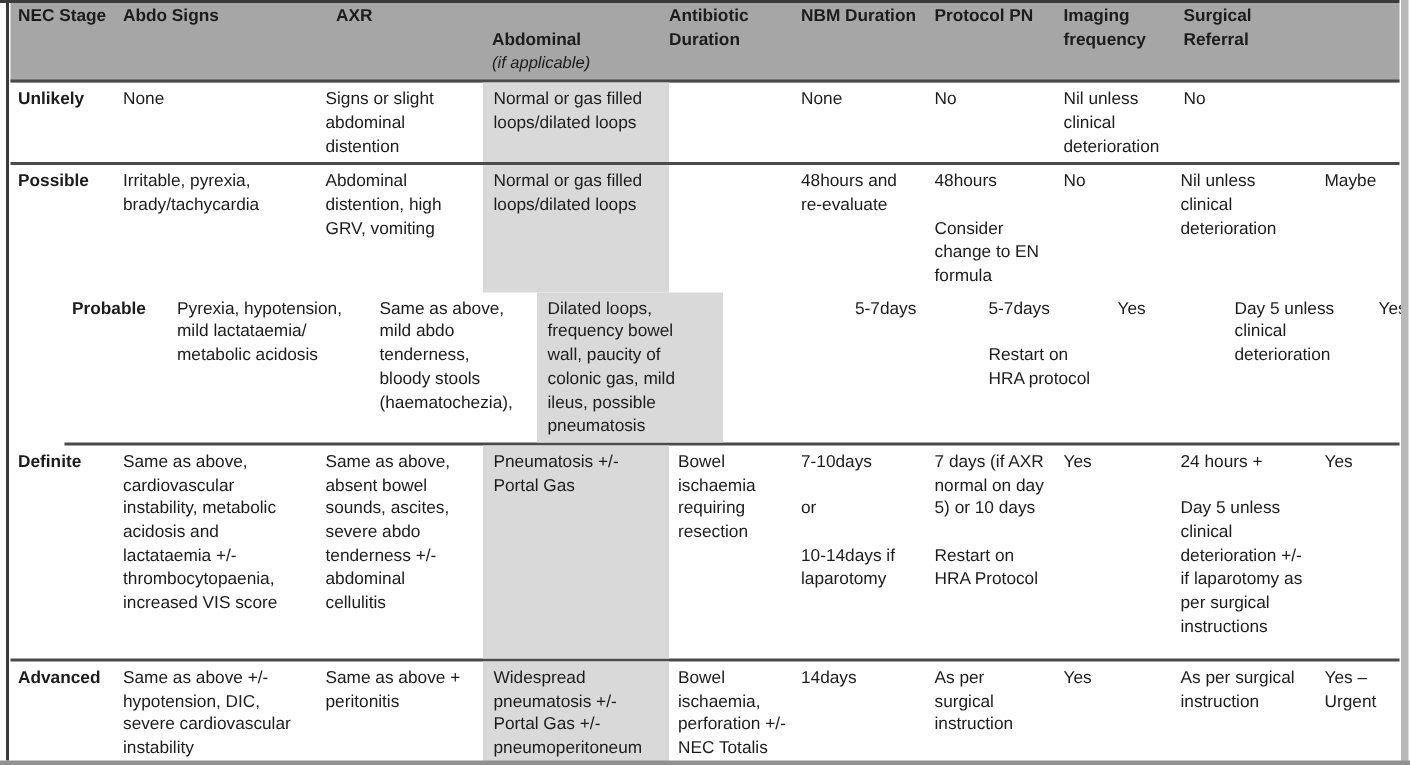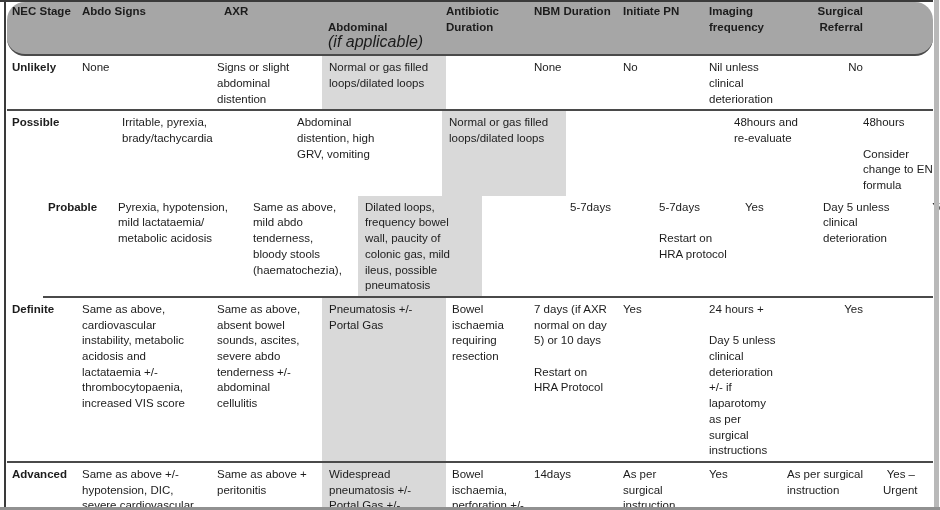--- a/index.html
+++ b/index.html
@@ -13,59 +13,59 @@
   .leftline { position:absolute; left:4px; top:0; width:2px; height:507px; background:var(--line_dark); }
   .rightstrip { position:absolute; left:934px; top:0; width:5px; height:510px; background:var(--edge_light); }
   .bottomstrip { position:absolute; left:0; top:507px; width:940px; height:3px; background:var(--edge_mid); }
 
   .table { position:absolute; left:7px; top:2px; width:926px; }
   .row {
     display:grid;
     grid-template-columns:75px 135px 105px 124px 88px 89px 86px 78px 94px 52px;
   }
   .row.bline { border-bottom:2px solid var(--line); }
-  .row.header { background:var(--header_bg); min-height:31px;border-radius:18px; }
+  .row.header { background:var(--header_bg); min-height:31px; }
   .row.unlikely { min-height:48px; }
-  .row.possible { min-height:80px;gap:40px; }
+  .row.possible { min-height:80px; }
   .row.probable { min-height:95px;margin-left:36px; }
   .row.definite { min-height:144px; }
   .row.advanced { min-height:102px; }
 
   .cell {
     font-size:11.5px; line-height:15.7px;
     padding:4px 10px 2px 0;
     white-space:pre-line;
   }
   .stage { padding-left:5px; font-weight:bold; }
   .axr   { background:var(--axr_bg); padding-left:7px; padding-right:8px; }
   .lap   { padding-left:6px; }
-  .surgical { text-align:right; padding-right:18px; padding-left:2px; }
+  .surgical { text-align:left; padding-right:18px; padding-left:2px; }
   .row.header .cell { font-weight:bold; padding-top:2px; background:transparent; }
-  .sub { font-style:italic; font-weight:normal; font-size:16px; line-height:14.5px; }
+  .sub { font-style:italic; font-weight:normal; font-size:11px; line-height:14.5px; }
 </style>
 </head>
 <body>
 
 <div class="frame">
   <div class="topline"></div>
   <div class="leftline"></div>
 
   <div class="table">
 
     <div class="row header bline">
       <div class="cell stage">NEC Stage</div>
       <div class="cell">Abdo Signs</div>
       <div class="cell axr">AXR</div>
       <div class="cell lap">
         <span>Abdominal</span>
         <span class="sub">(if applicable)</span>
       </div>
       <div class="cell">Antibiotic Duration</div>
       <div class="cell">NBM Duration</div>
-      <div class="cell">Initiate PN</div>
+      <div class="cell">Protocol PN</div>
       <div class="cell">Imaging frequency</div>
       <div class="cell surgical">Surgical Referral</div>
     </div>
 
     <div class="row unlikely bline">
       <div class="cell stage">Unlikely</div>
       <div class="cell">None</div>
       <div class="cell">Signs or slight abdominal distention</div>
       <div class="cell axr">Normal or gas filled loops/dilated loops</div>
       <div class="cell lap"></div>
@@ -104,20 +104,25 @@
       <div class="cell">Day 5 unless clinical deterioration</div>
       <div class="cell surgical">Yes</div>
     </div>
 
     <div class="row definite bline">
       <div class="cell stage">Definite</div>
       <div class="cell">Same as above, cardiovascular instability, metabolic acidosis and lactataemia +/- thrombocytopaenia, increased VIS score</div>
       <div class="cell">Same as above, absent bowel sounds, ascites, severe abdo tenderness +/- abdominal cellulitis</div>
       <div class="cell axr">Pneumatosis +/- Portal Gas</div>
       <div class="cell lap">Bowel ischaemia requiring resection</div>
+      <div class="cell">7-10days
+
+or
+
+10-14days if laparotomy</div>
       <div class="cell">7 days (if AXR normal on day 5) or 10 days
 
 Restart on HRA Protocol</div>
       <div class="cell">Yes</div>
       <div class="cell">24 hours +
 
 Day 5 unless clinical deterioration +/- if laparotomy as per surgical instructions</div>
       <div class="cell surgical">Yes</div>
     </div>
 

